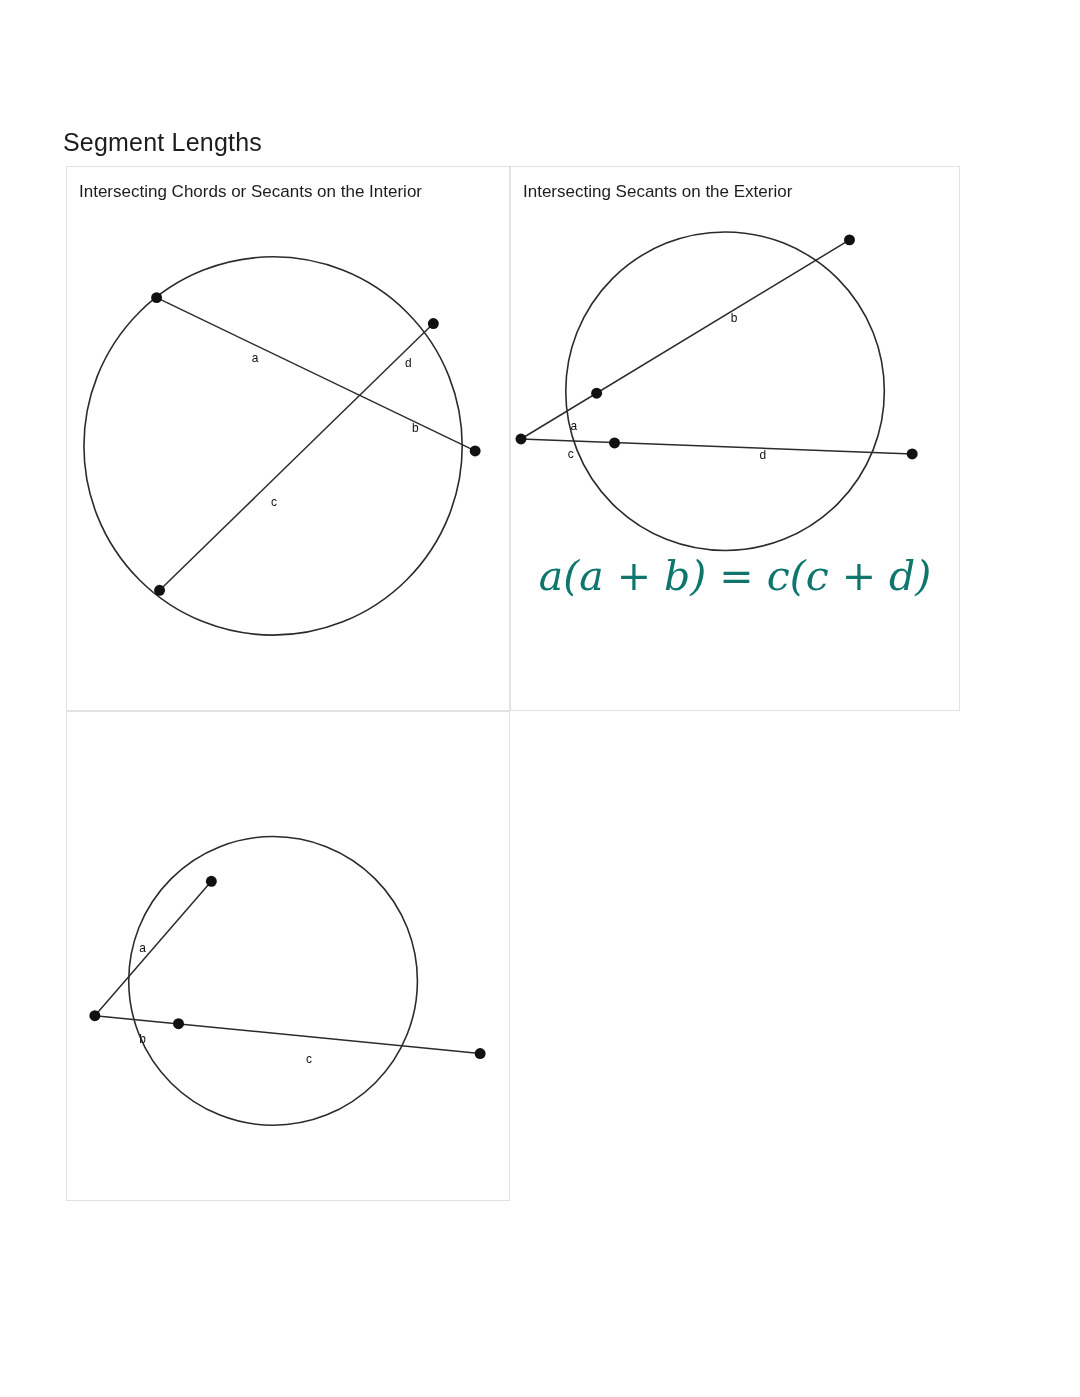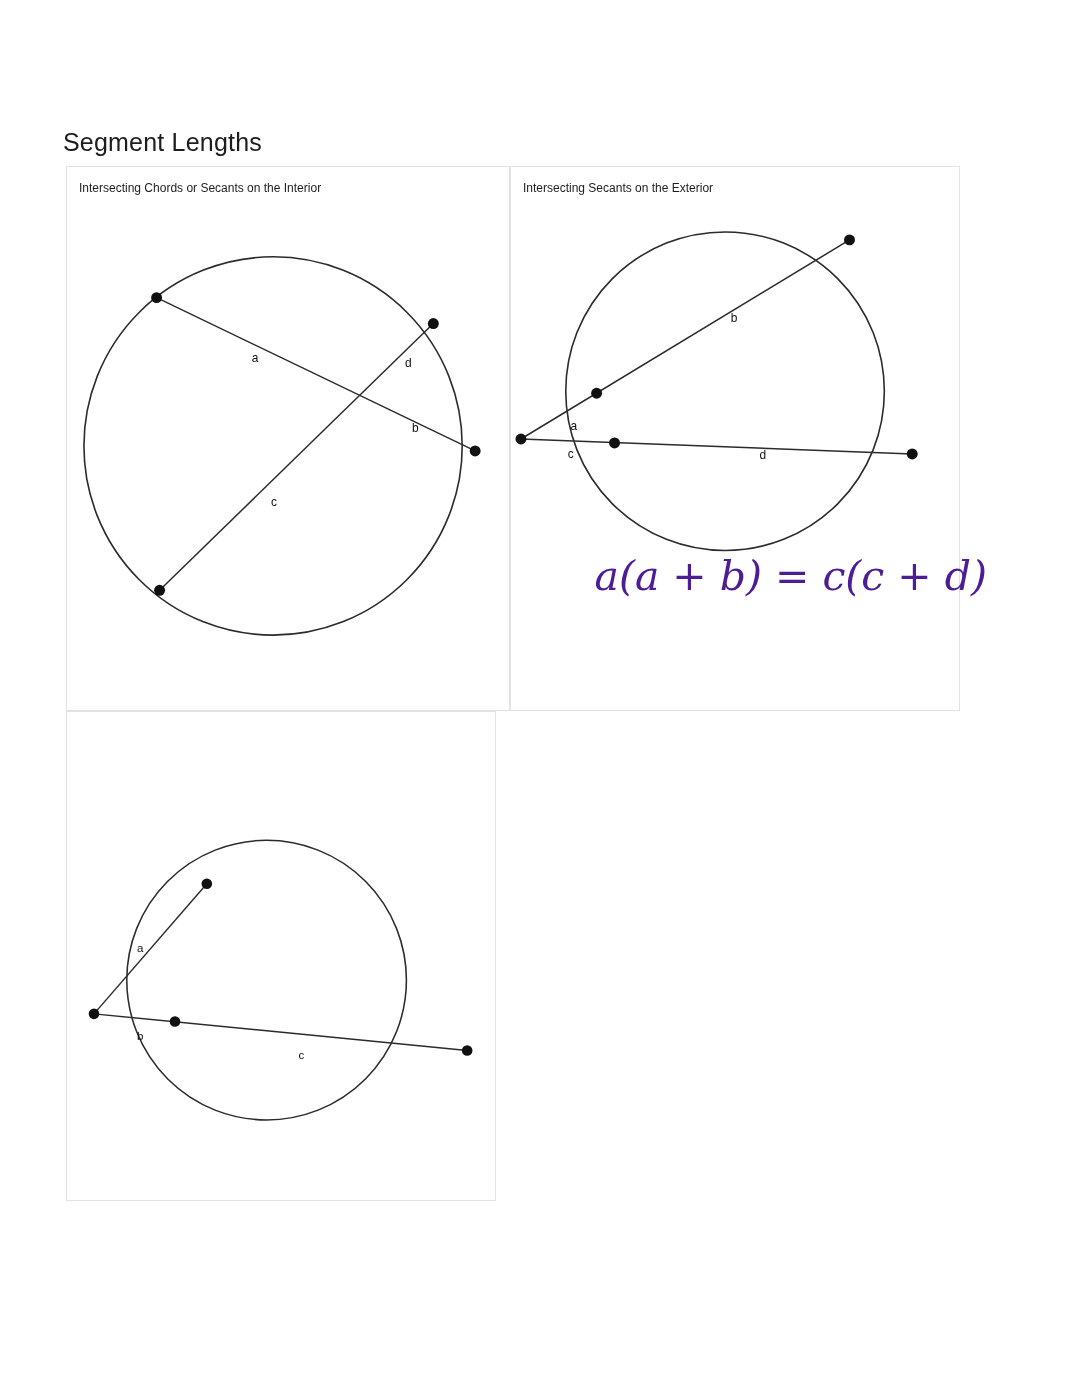--- a/index.html
+++ b/index.html
@@ -39,48 +39,48 @@
     display: flex;
     flex-direction: row;
   }
   .cell {
     box-sizing: border-box;
     border: 1px solid #e2e2e2;
     position: relative;
     background: #fff;
   }
   .cell-left { width: 444px; }
-  .cell-right { width: 450px; padding-left: 28px; }
+  .cell-right { width: 450px; }
   .cell-r1 { height: 545px; }
   .cell-r2 { height: 490px; }
   .cell-label {
     position: absolute;
     left: 12px;
     top: 12px;
     width: 390px;
-    font-size: 12px;
+    font-size: 17px;
     line-height: 1.55;
     color: #1d1d1d;
   }
   .cell-right .cell-label { width: 420px; }
   .fig {
     position: absolute;
     left: 0;
     top: 0;
     width: 100%;
     height: 100%;
     pointer-events: none;
   }
   .formula {
     position: absolute;
     width: 100%;
-    text-align: right;
+    text-align: center;
     font-family: "DejaVu Serif", "Liberation Serif", serif;
     font-style: italic;
-    color: #4c1d95;
+    color: #0f766e;
     white-space: nowrap;
   }
   .f1 { top: 478px; font-size: 41px; }
   .f2 { top: 385px; font-size: 41px; }
   .formula .op {
     font-style: normal;
   }
   svg text.lbl {
     font-family: "Liberation Sans", sans-serif;
     font-size: 12px;

